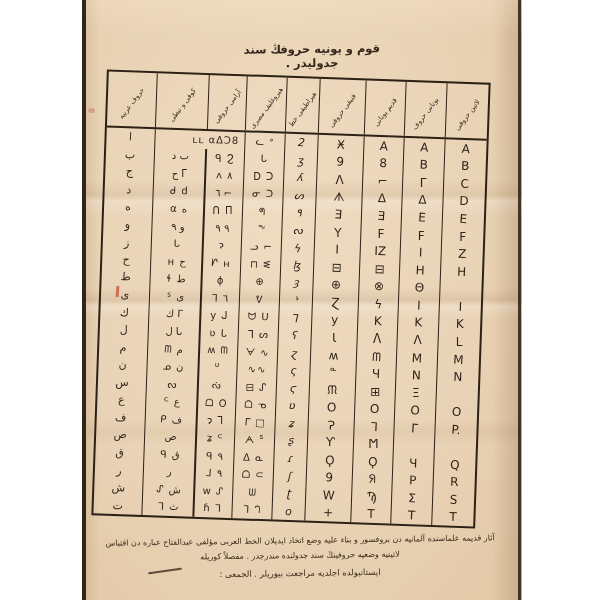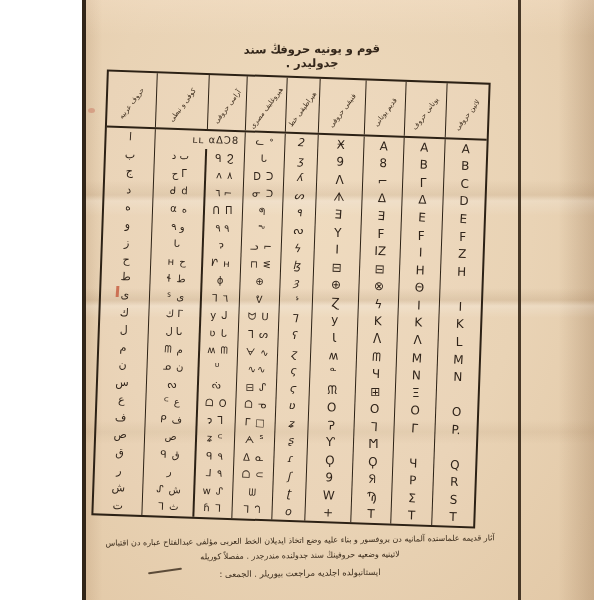--- a/index.html
+++ b/index.html
@@ -3,21 +3,21 @@
 <meta charset="utf-8">
 <style>
   html,body{margin:0;padding:0;}
   body{
     width:600px;height:600px;overflow:hidden;position:relative;
     background:#ffffff;
     font-family:"DejaVu Sans",sans-serif;
   }
   
   .photo{
-    position:absolute;left:82px;top:0;width:512px;height:600px;
+    position:absolute;left:82px;top:0;width:440px;height:600px;
     background:
       linear-gradient(180deg, rgba(255,235,215,.25) 0%, rgba(0,0,0,0) 6%),
       linear-gradient(180deg, rgba(0,0,0,0) 30%, rgba(120,80,40,.10) 32.5%, rgba(255,255,255,.18) 33.5%, rgba(0,0,0,0) 36%),
       linear-gradient(180deg, rgba(0,0,0,0) 48%, rgba(120,80,40,.12) 50%, rgba(255,255,255,.20) 51%, rgba(0,0,0,0) 53%),
       linear-gradient(180deg, rgba(0,0,0,0) 70%, rgba(120,80,40,.07) 72%, rgba(0,0,0,0) 74%),
       linear-gradient(90deg, rgba(120,75,35,.15) 0%, rgba(0,0,0,0) 4%, rgba(0,0,0,0) 93%, rgba(110,70,35,.22) 100%),
       radial-gradient(ellipse at 45% 35%, #eedabd 0%, #e9d3b5 55%, #e2c8a6 100%);
   }
   .edge-left{position:absolute;left:0;top:0;width:4px;height:600px;background:#23180d;opacity:.92;}
   .edge-right{position:absolute;left:436px;top:0;width:3px;height:600px;background:#2a1c0e;opacity:.85;}

